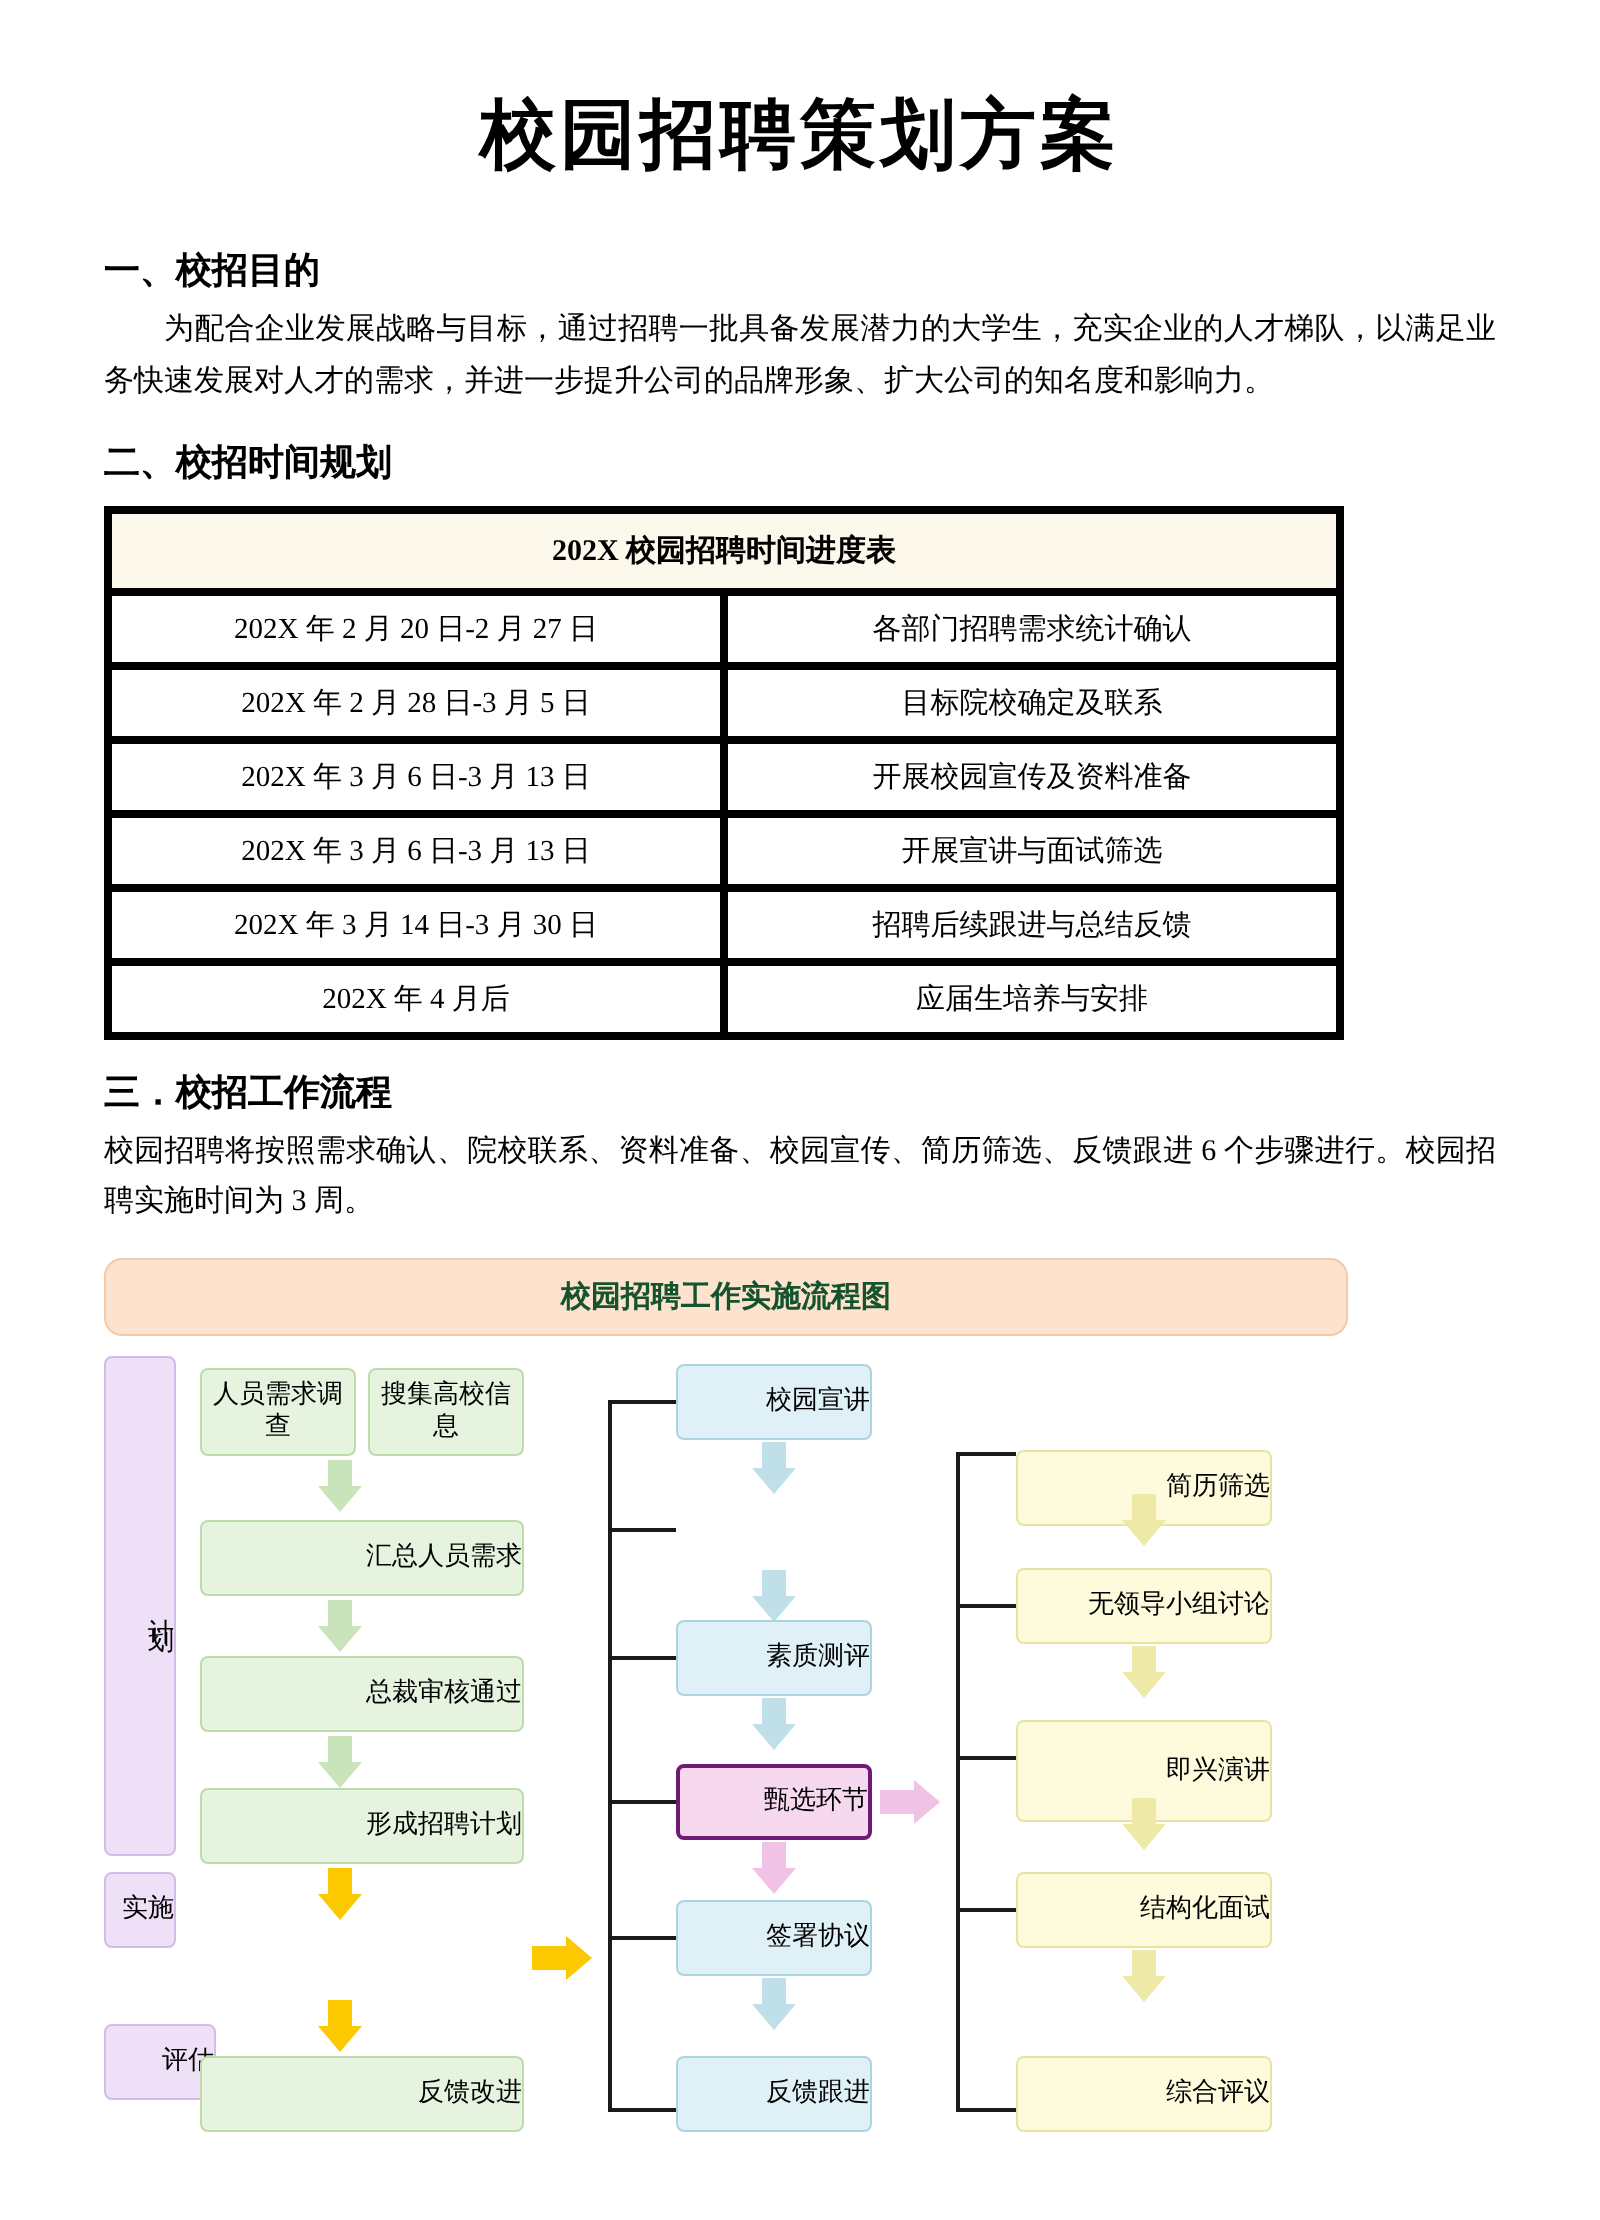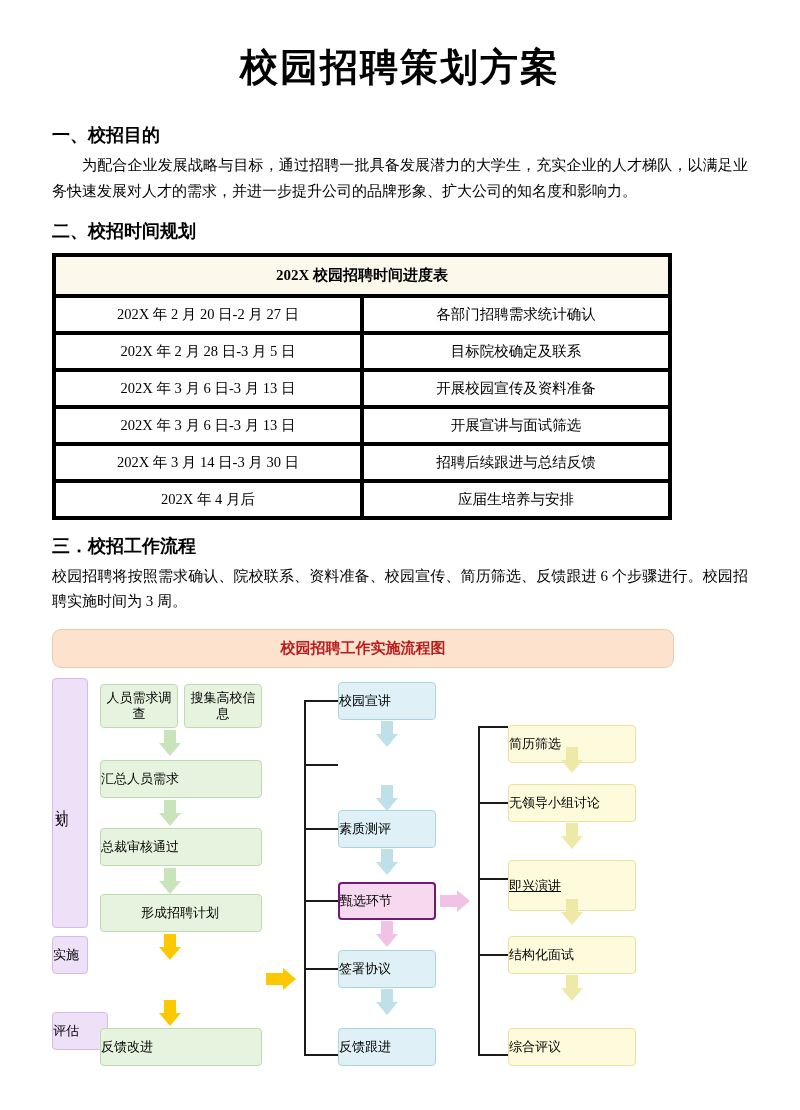--- a/index.html
+++ b/index.html
@@ -72,35 +72,35 @@
   .flow-title {
     width: 620px;
     margin: 14px 0 10px 0;
     background: #fde3ce;
     border: 1px solid #f3c9a8;
     border-radius: 9px;
     text-align: center;
     font-family: Liberation Serif, serif;
     font-size: 15px;
     font-weight: bold;
-    color: #b91c1c;
+    color: #14532d;
     padding: 9px 0;
   }
   .flow-wrap {
     position: relative;
     width: 640px;
     height: 390px;
     margin-left: 0;
   }
   .node {
     position: absolute;
     box-sizing: border-box;
     display: flex;
     align-items: center;
-    justify-content: flex-start;
+    justify-content: flex-end;
     text-align: center;
     font-family: "DejaVu Sans", "Liberation Sans", sans-serif;
     font-size: 13px;
     line-height: 1.25;
     border-radius: 4px;
   }
   .n-green { background: #e6f4df; border: 1px solid #bcdcae; }
   .n-blue  { background: #dff1f6; border: 1px solid #a9d5e2; }
   .n-yellow{ background: #fdfbdc; border: 1px solid #e8e2a3; }
   .n-pink  { background: #f6d9ef; border: 2px solid #701a75; }
@@ -344,21 +344,21 @@
       </div>
 
     <div class="node n-yellow" style="left:456px; top:106px; width:128px; height:38px;">
       <span>无领导小组讨论</span>
     </div>
     <div class="arrow-down a-yellow" style="left:509px; top:145px;">
         <div class="stem"></div>
         <div class="head"></div>
       </div>
 
-    <div class="node n-yellow" style="left:456px; top:182px; width:128px; height:51px;text-decoration:underline;">
+    <div class="node n-yellow" style="left:456px; top:182px; width:128px; height:51px;">
       <span>即兴演讲</span>
     </div>
     <div class="arrow-down a-yellow" style="left:509px; top:221px;">
         <div class="stem"></div>
         <div class="head"></div>
       </div>
 
     <div class="node n-yellow" style="left:456px; top:258px; width:128px; height:38px;">
       <span>结构化面试</span>
     </div>

